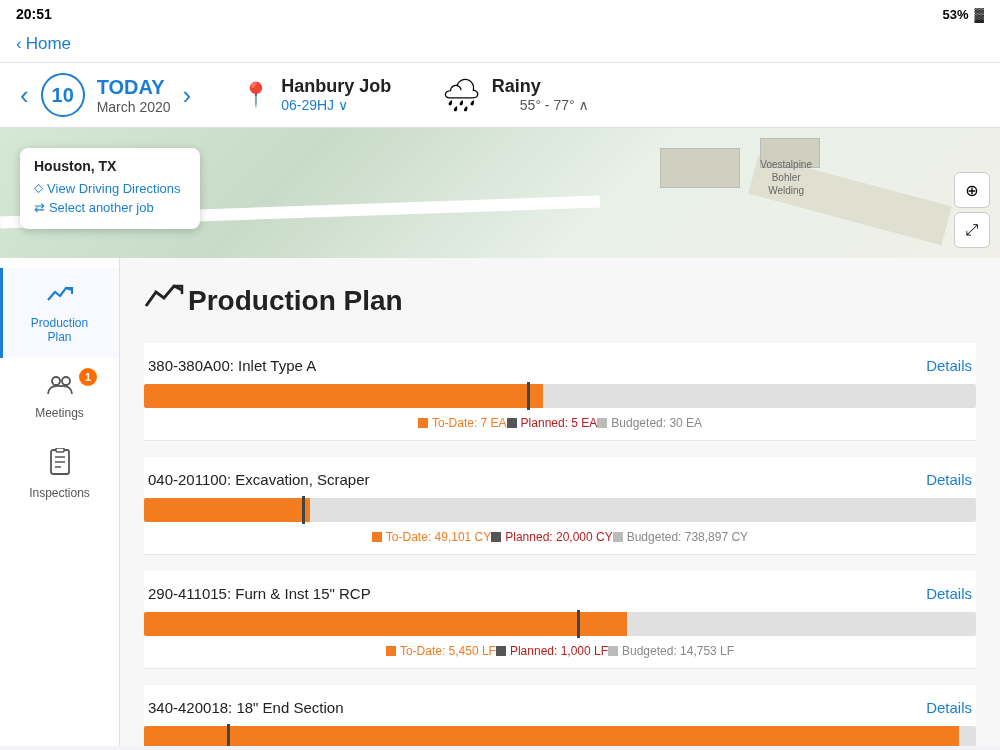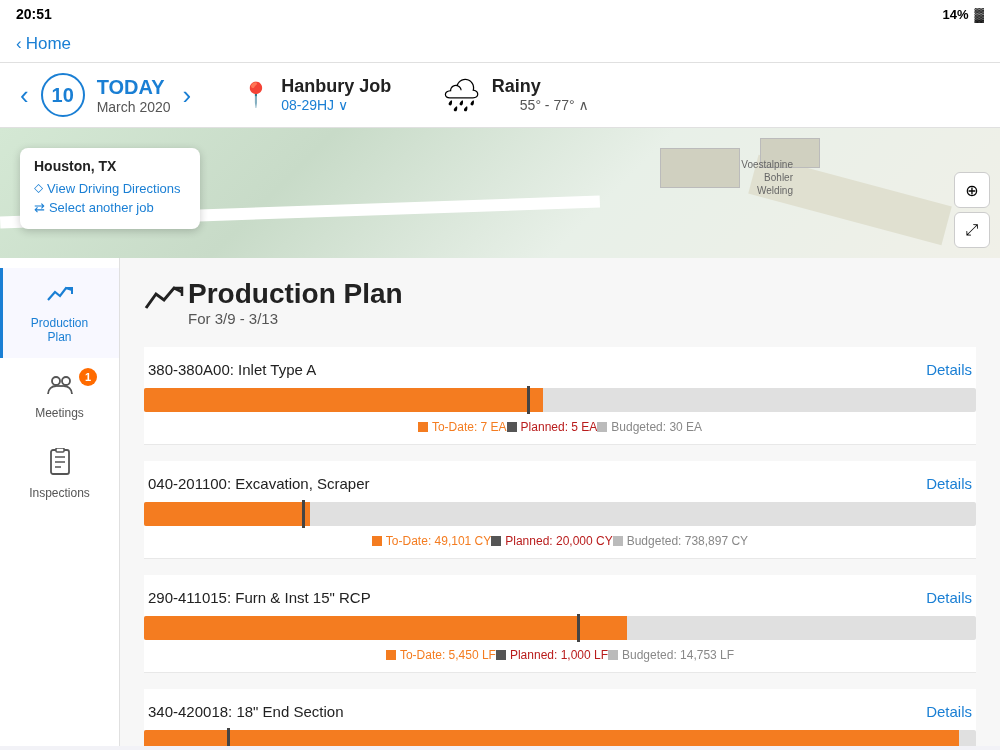--- a/index.html
+++ b/index.html
@@ -154,24 +154,24 @@
       border-radius: 6px;
       display: flex;
       align-items: center;
       justify-content: center;
       cursor: pointer;
       font-size: 16px;
     }
     .map-label {
       position: absolute;
       top: 30px;
-      right: 207px;
+      right: 188px;
       font-size: 11px;
       color: #555;
-      text-align: right;
+      text-align: center;
       line-height: 1.3;
     }
 
     
     .main-content {
       display: flex;
       flex: 1;
       height: calc(750px - 28px - 52px - 52px - 130px);
     }
 
@@ -304,21 +304,21 @@
     .sq-orange { background: #f47c20; }
     .sq-dark { background: #555; }
     .sq-gray { background: #bbb; }
   </style>
 </head>
 <body>
 
 <div class="status-bar">
   <span>20:51</span>
   <div class="status-bar-right">
-    <span>14%</span>
+    <span>53%</span>
     <span>▓</span>
   </div>
 </div>
 
 <div class="nav-bar">
   <div class="back-btn">
     <span>‹</span>
     <span>Home</span>
   </div>
 </div>
@@ -332,21 +332,21 @@
       <div class="date-sub">March 2020</div>
     </div>
     <span class="nav-arrow">›</span>
   </div>
 
   <div class="job-section">
     <span class="location-icon">📍</span>
     <div class="job-info">
       <div class="job-name">Hanbury Job</div>
       <div class="job-code">
-        <span>08-29HJ ∨</span>
+        <span>06-29HJ ∨</span>
       </div>
     </div>
   </div>
 
   <div class="weather-section">
     <span class="weather-icon">🌧</span>
     <div class="weather-info">
       <div class="weather-label">Rainy</div>
       <div class="weather-temp">
         <span>55° - 77° ∧</span>
@@ -435,21 +435,20 @@
 
     <div class="section-header">
       <span class="section-icon">
         <svg width="40" height="36" viewBox="0 0 40 36" fill="none">
           <polyline points="2,28 12,14 20,20 30,8 38,12" stroke="#222" stroke-width="3" fill="none"></polyline>
           <polyline points="30,8 38,8 38,16" stroke="#222" stroke-width="2.5" fill="none"></polyline>
         </svg>
       </span>
       <div>
         <div class="section-title">Production Plan</div>
-        <div class="section-subtitle">For 3/9 - 3/13</div>
       </div>
     </div>
 
     <div id="production-items">
         <div class="production-item">
     <div class="item-header">
       <span class="item-title">380-380A00: Inlet Type A</span>
       <span class="details-link">Details</span>
     </div>
     <div class="progress-container">

